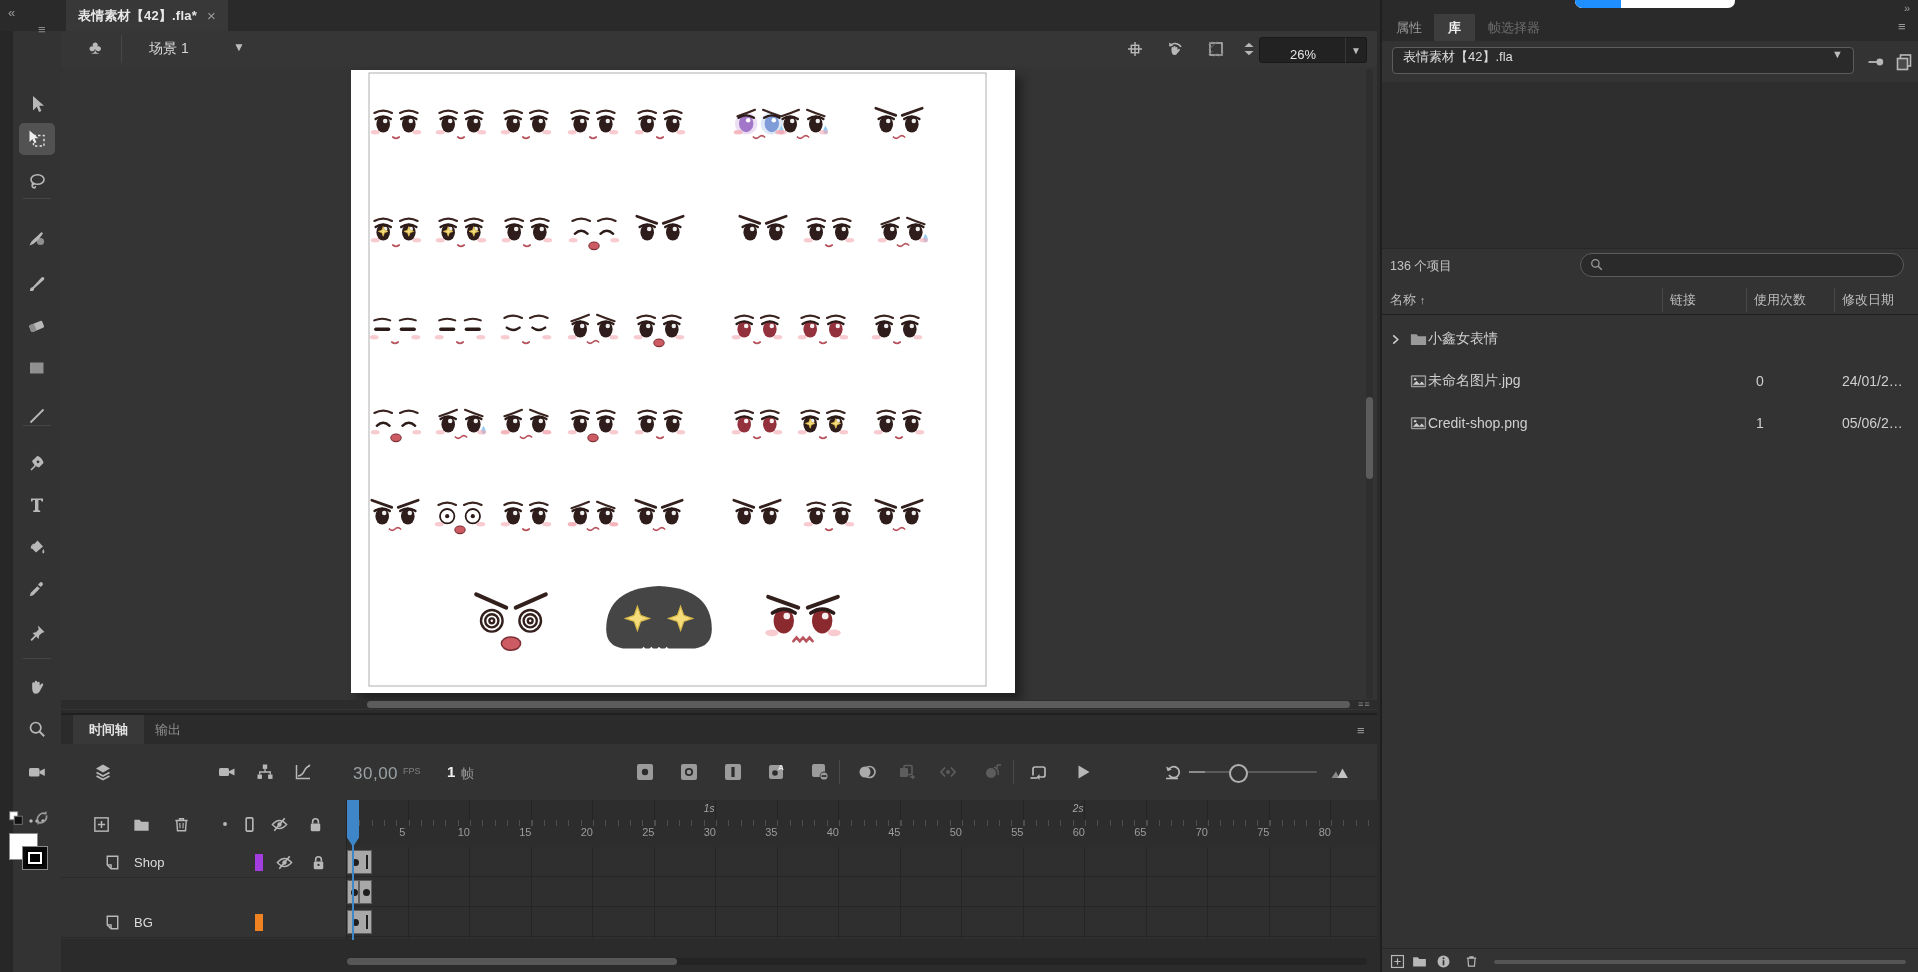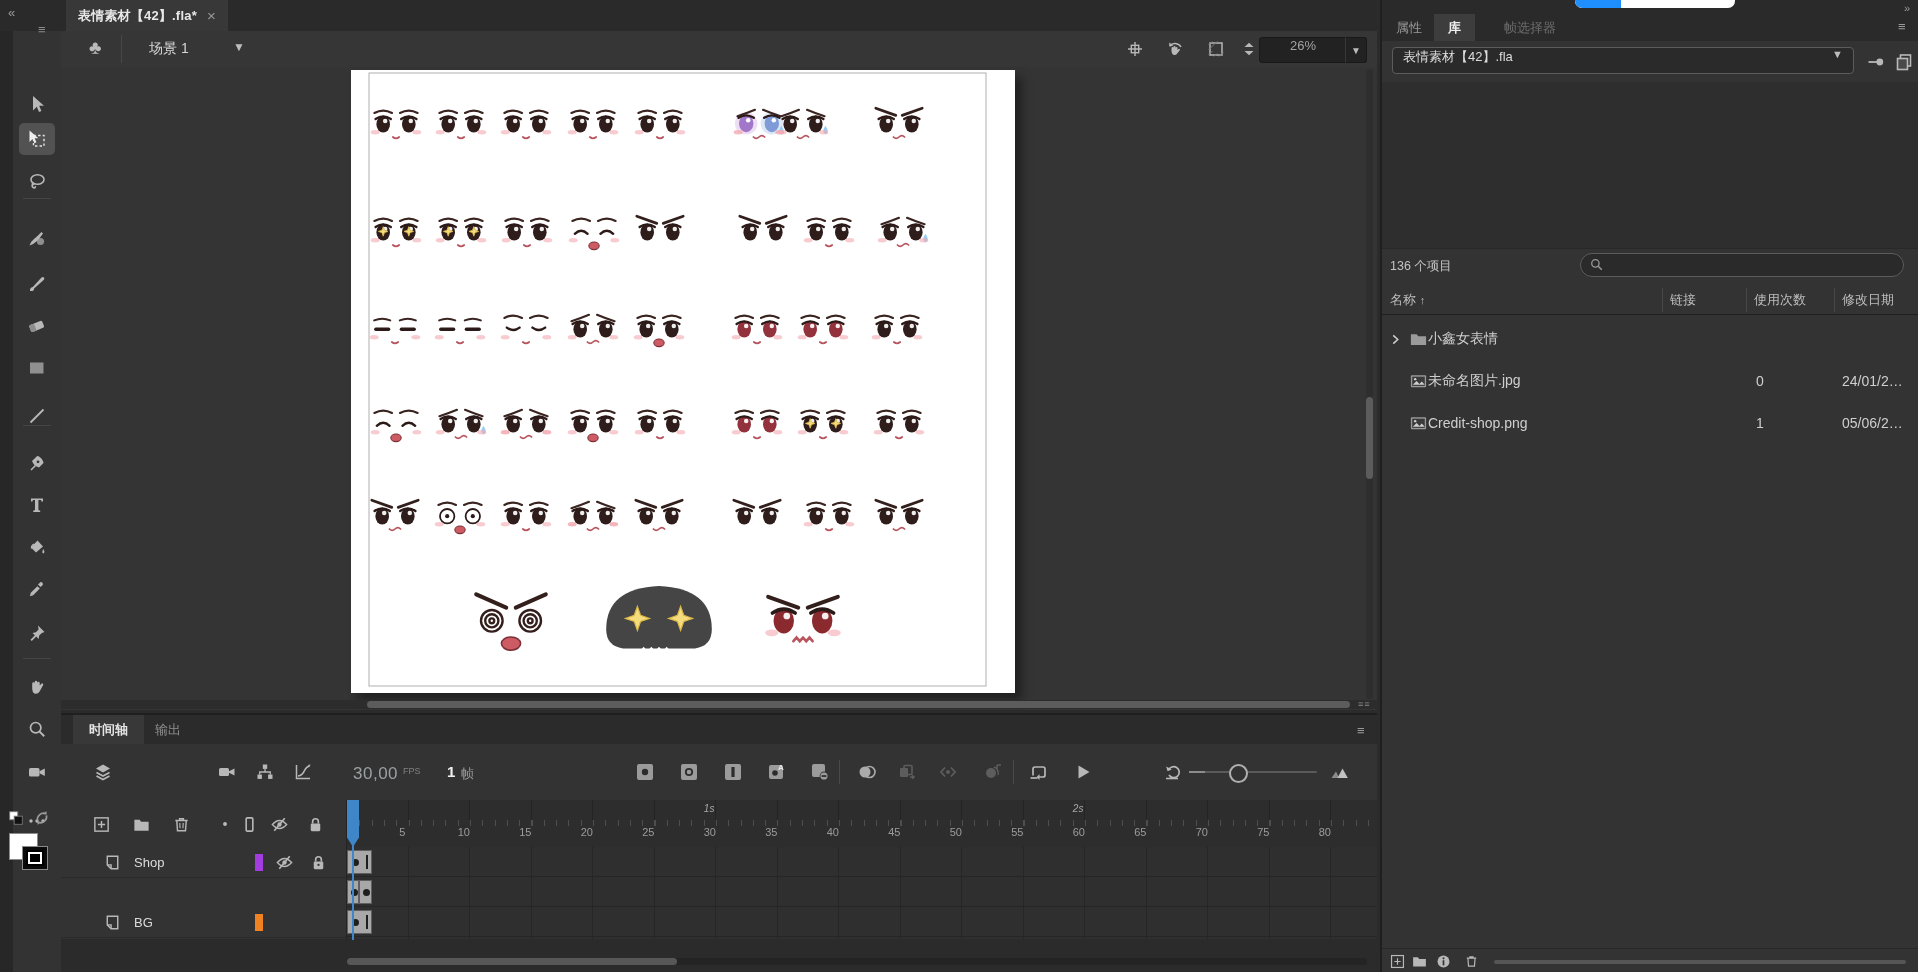--- a/index.html
+++ b/index.html
@@ -25,21 +25,21 @@
   .tooldiv{position:absolute;left:10px;width:28px;height:1px;background:#454545;}
   #hamburger-tools{left:38px;top:22px;color:#8a8a8a;}
   
   #scenebar{left:61px;top:31px;width:1316px;height:36px;background:#363636;border-bottom:1px solid #282828;}
   #scene-club{left:28px;top:6px;font-size:19px;color:#b9b9b9;}
   #scene-div{left:60px;top:4px;width:1px;height:28px;background:#474747;}
   #scene-name{left:88px;top:9px;font-size:14px;color:#d6d6d6;}
   #scene-chev{left:172px;top:9px;color:#bdbdbd;font-size:12px;}
   .cbtn{position:absolute;top:5px;width:28px;height:26px;display:flex;align-items:center;justify-content:center;}
   #zoom-box{left:1198px;top:6px;width:86px;height:24px;background:#222222;border:1px solid #191919;border-radius:3px 0 0 3px;
-            display:flex;align-items:flex-start;justify-content:center;color:#a3a3a3;font-size:13px;}
+            display:flex;align-items:flex-end;justify-content:center;color:#e5e5e5;font-size:13px;}
   #zoom-chev{left:1284px;top:6px;width:20px;height:24px;background:#222222;border:1px solid #191919;border-left:1px solid #383838;
              border-radius:0 3px 3px 0;display:flex;align-items:center;justify-content:center;color:#bbb;font-size:10px;}
   
   #canvas{left:61px;top:67px;width:1316px;height:643px;background:#343434;}
   #stage{left:290px;top:3px;width:664px;height:623px;background:#ffffff;box-shadow:7px 7px 9px rgba(0,0,0,.38);}
   #vscroll{left:1305px;top:2px;width:7px;height:630px;background:#2e2e2e;border-radius:4px;}
   #vscroll .th{position:absolute;left:0;top:328px;width:7px;height:82px;background:#5c5c5c;border-radius:4px;}
   #hscroll{left:0px;top:633px;width:1316px;height:9px;background:#2c2c2c;}
   #hscroll .th{position:absolute;left:306px;top:1px;width:983px;height:7px;background:#5c5c5c;border-radius:4px;}
   #hgrip{left:1297px;top:632px;width:16px;height:10px;color:#8a8a8a;font-size:9px;line-height:10px;letter-spacing:1px;}
@@ -1092,21 +1092,21 @@
         <div class="th"></div>
       </div>
   </div>
 
   <div id="rpanel" class="abs">
     <div id="rp-top" class="abs"></div>
     <span id="rp-expand" class="abs">»</span>
     <div id="rp-tabs" class="abs">
       <div class="rp-tab" style="left:0px;">属性</div>
       <div class="rp-tab on" style="left:52px;">库</div>
-      <div class="rp-tab dim" style="left:108px;">帧选择器</div>
+      <div class="rp-tab dim" style="left:92px;">帧选择器</div>
       <span id="rp-menu" class="abs">≡</span>
     </div>
     <div id="doc-select" class="abs">
       <span class="v">表情素材【42】.fla</span>
       <span class="c">▼</span>
     </div>
     <div id="rp-pin" class="abs"><svg width="20" height="20" viewBox="0 0 20 20">
           <path d="M2.5 10 h8.5" stroke="#b8b8b8" stroke-width="1.8"></path>
           <circle cx="13.8" cy="10" r="3.4" fill="#b8b8b8"></circle>
         </svg></div>

